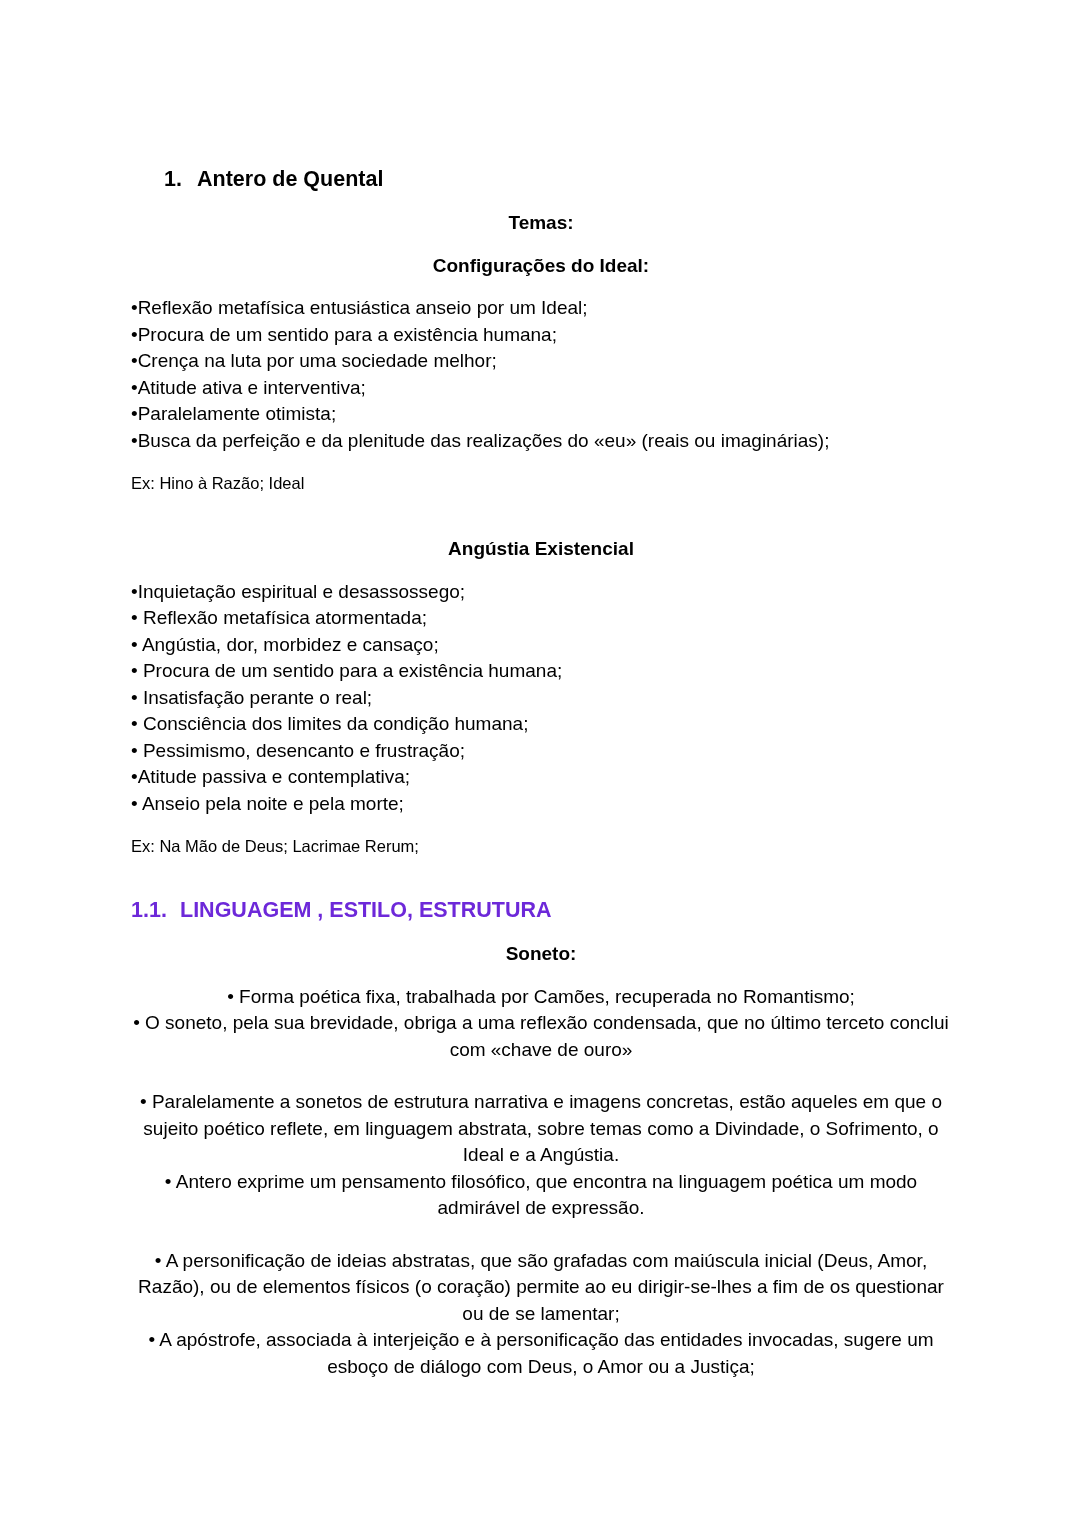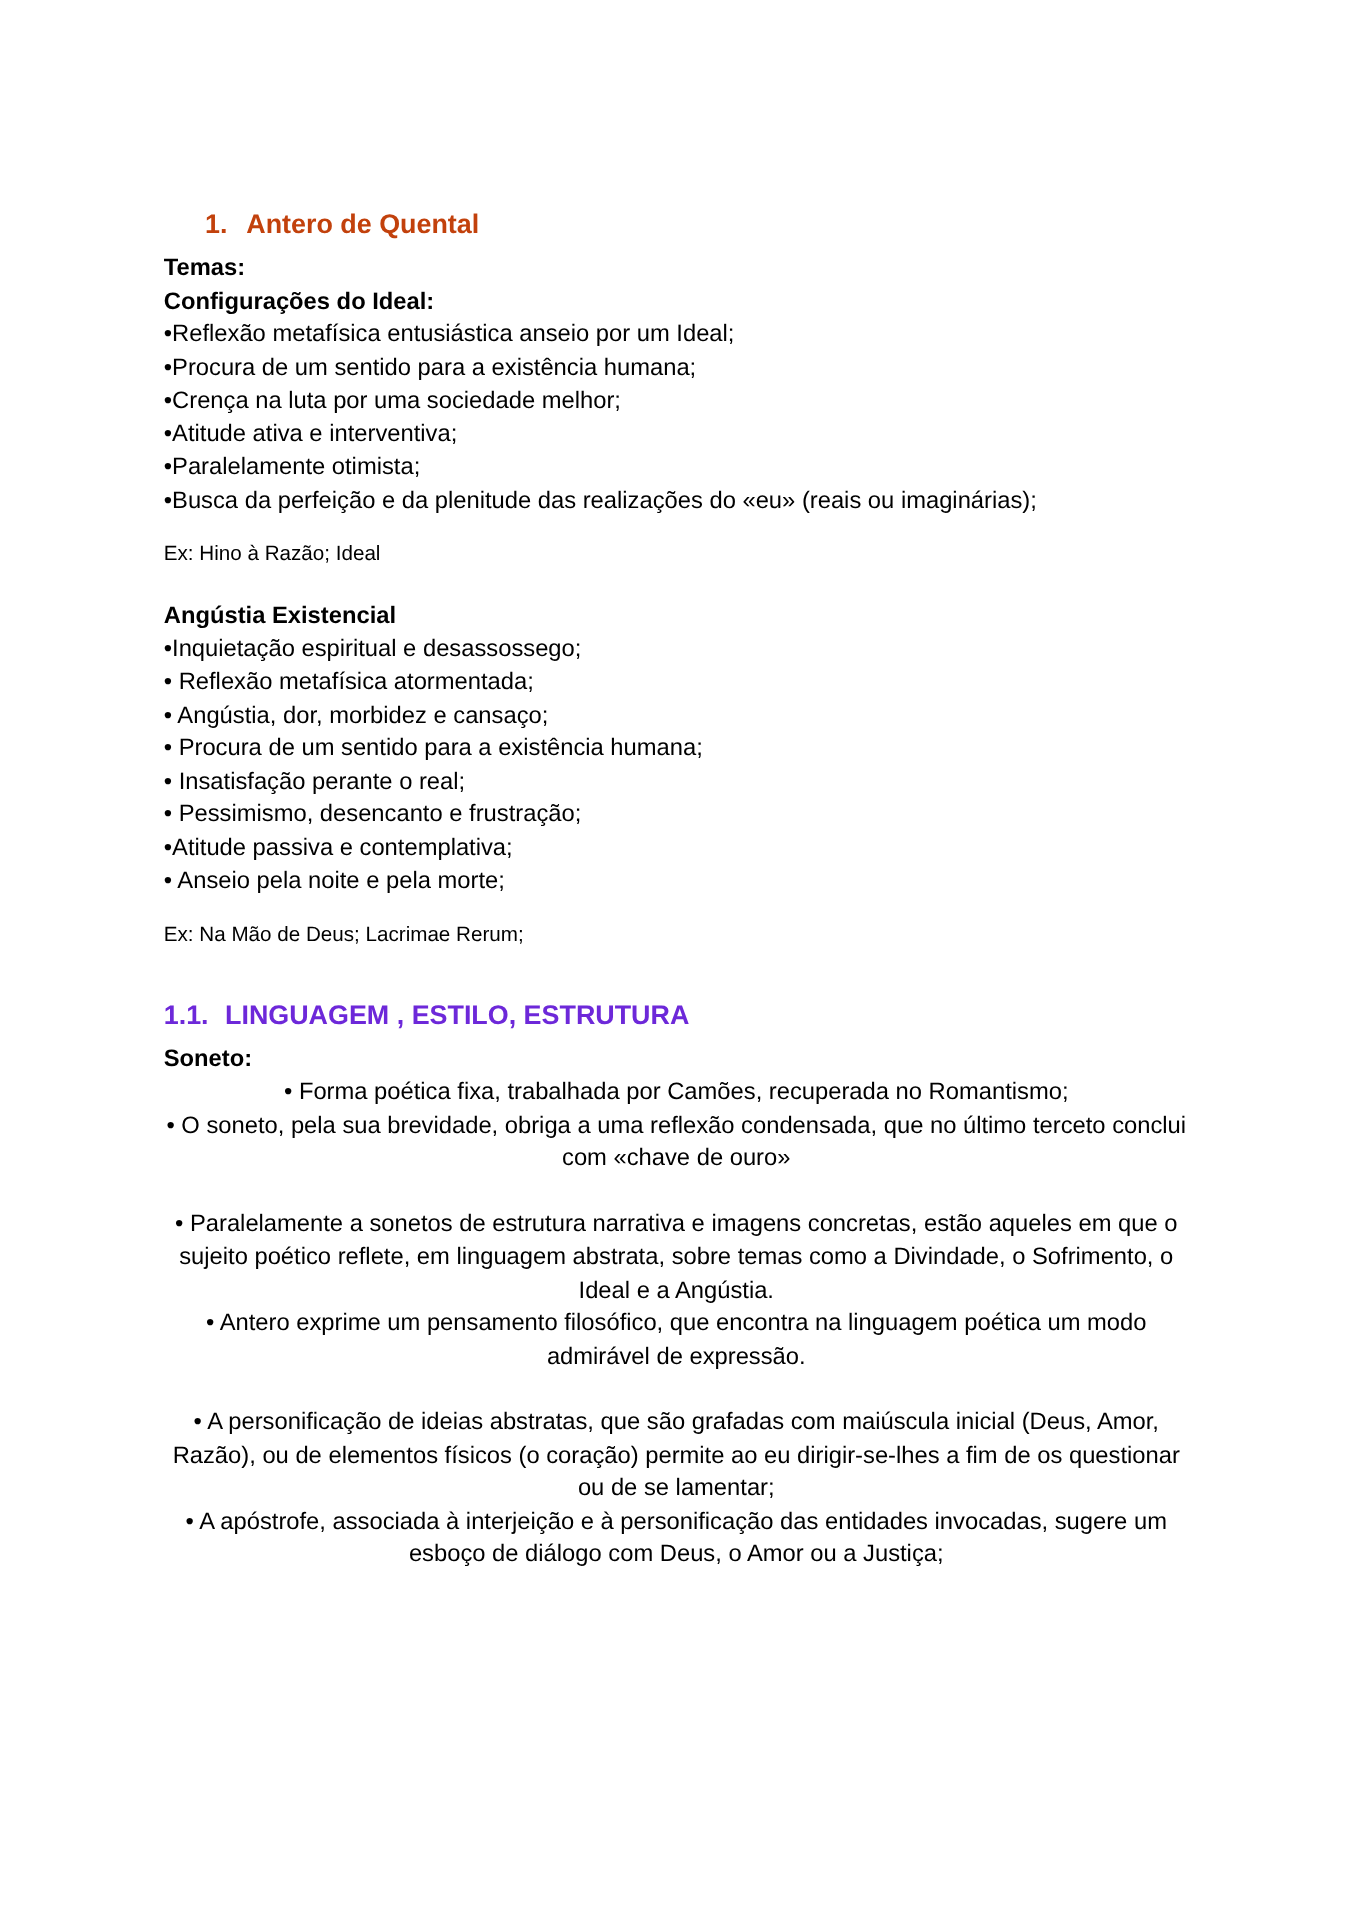--- a/index.html
+++ b/index.html
@@ -15,42 +15,43 @@
       font-family: "Liberation Sans", sans-serif;
       color: #000000;
     }
     .page {
       position: absolute;
       left: 131px;
       top: 164px;
       width: 820px;
     }
     .h1 {
-      color: #c2410c;
+      color: #000000;
       font-weight: bold;
       font-size: 21.5px;
       line-height: 30px;
       margin: 0 0 8px 33px;
       white-space: nowrap;
     }
     .h1 .num { display: inline-block; width: 33px; }
     .h2 {
       color: #6d28d9;
       font-weight: bold;
       font-size: 21.5px;
       line-height: 30px;
       margin: 0 0 8px 0;
       white-space: nowrap;
     }
     .h2 .num { display: inline-block; width: 49px; }
     .bold-label {
       font-weight: bold;
       font-size: 19px;
       line-height: 26.5px;
-      margin: 0;
+      margin: 16px;
+      text-align: center;
     }
     .list { margin: 0; padding: 0; list-style: none; }
     .list li {
       font-size: 19px;
       line-height: 26.5px;
       margin: 0;
     }
     .para {
       font-size: 19px;
       line-height: 26.5px;
@@ -89,20 +90,21 @@
   <p class="example">Ex: Hino à Razão; Ideal</p>
   <div class="gap-md"></div>
 
   <p class="bold-label">Angústia Existencial</p>
   <ul class="list">
     <li>•Inquietação espiritual e desassossego;</li>
     <li>• Reflexão metafísica atormentada;</li>
     <li>• Angústia, dor, morbidez e cansaço;</li>
     <li>• Procura de um sentido para a existência humana;</li>
     <li>• Insatisfação perante o real;</li>
+    <li>• Consciência dos limites da condição humana;</li>
     <li>• Pessimismo, desencanto e frustração;</li>
     <li>•Atitude passiva e contemplativa;</li>
     <li>• Anseio pela noite e pela morte;</li>
   </ul>
   <div class="gap-sm"></div>
   <p class="example">Ex: Na Mão de Deus; Lacrimae Rerum;</p>
   <div class="gap-lg"></div>
 
   <div class="h2">
     <span class="num">1.1.</span><span>LINGUAGEM , ESTILO, ESTRUTURA</span>

